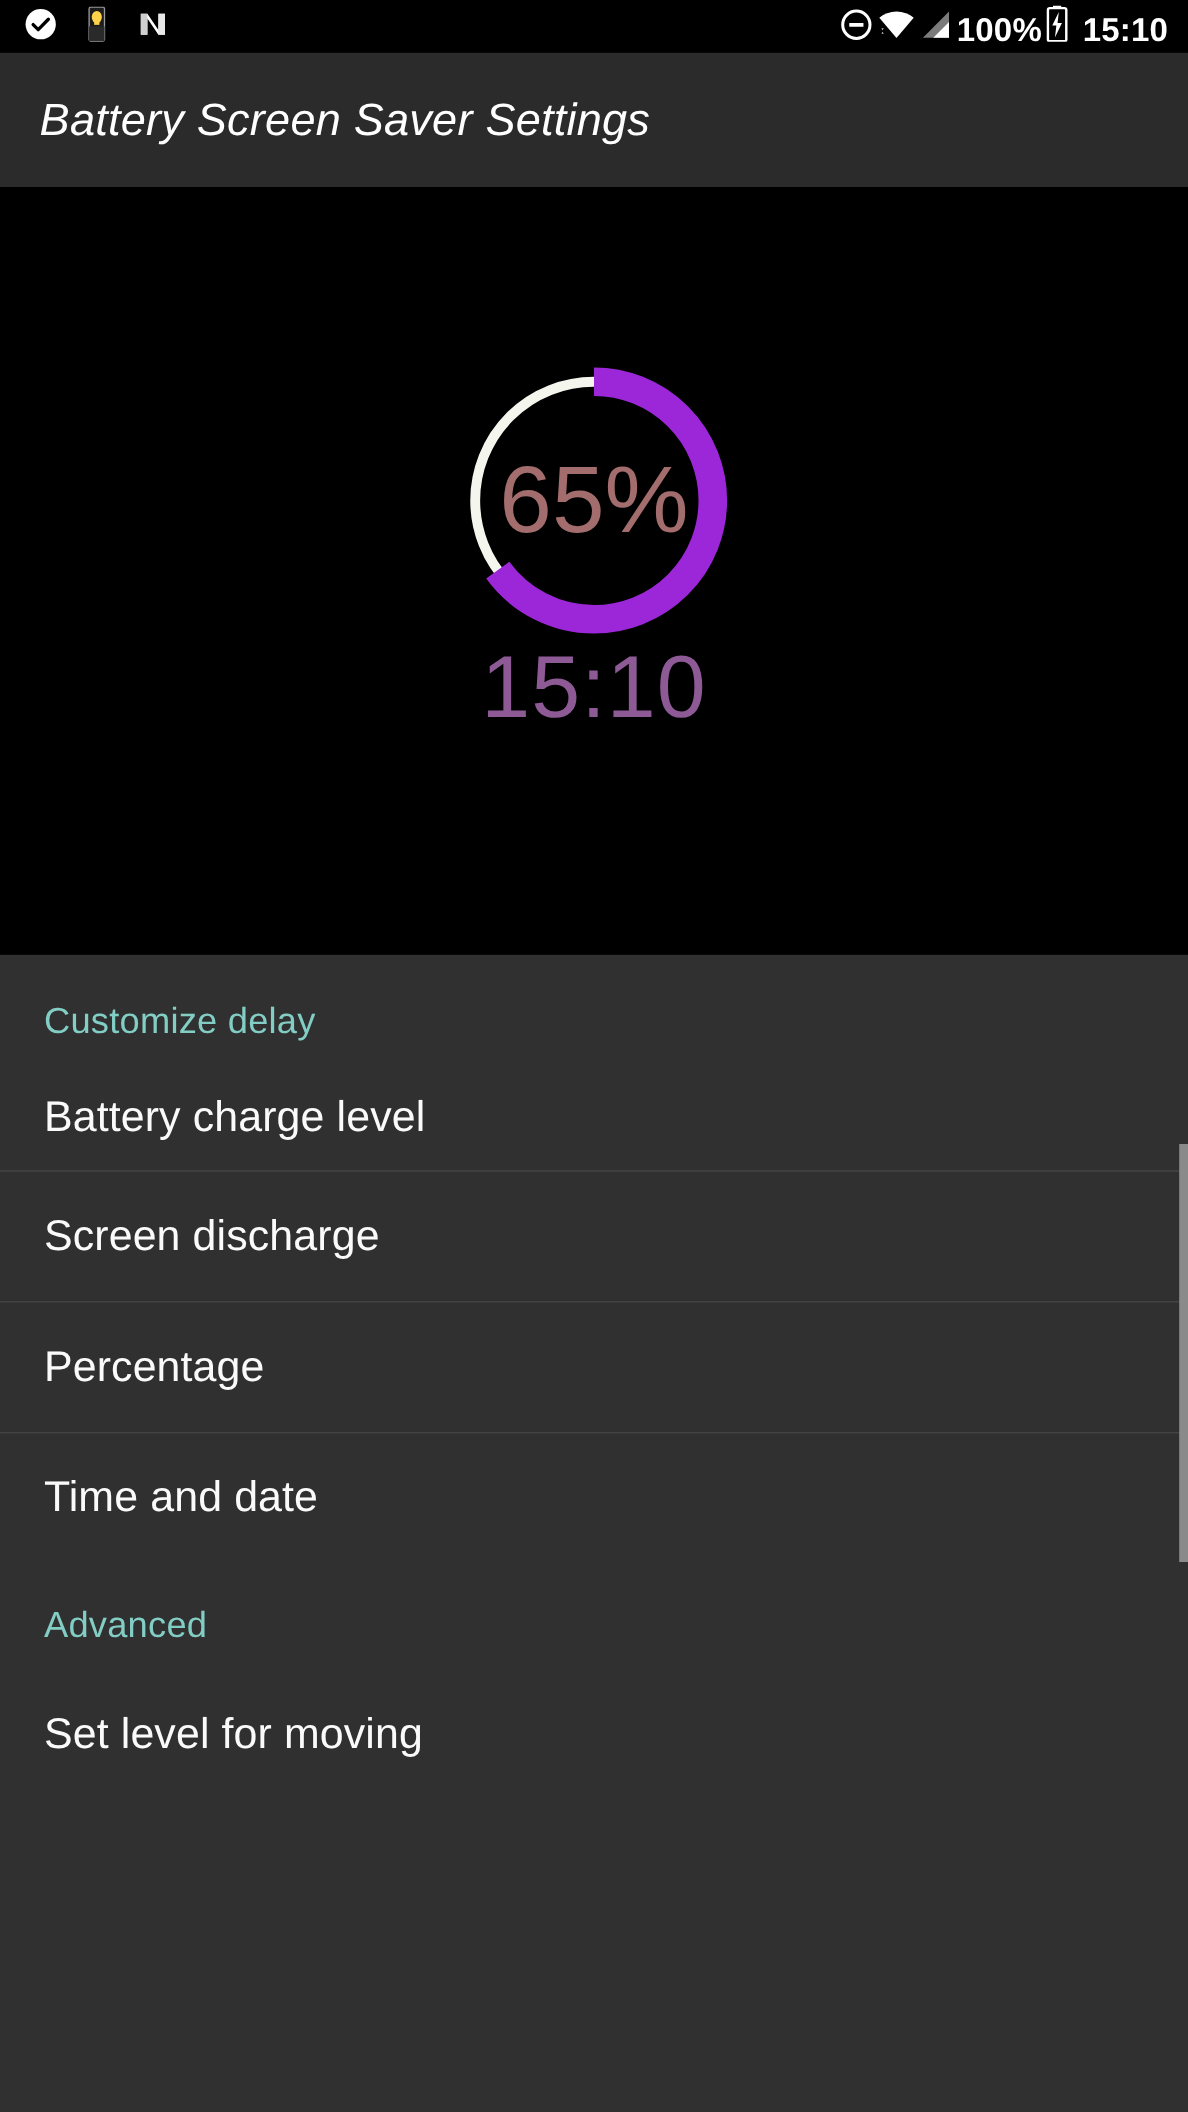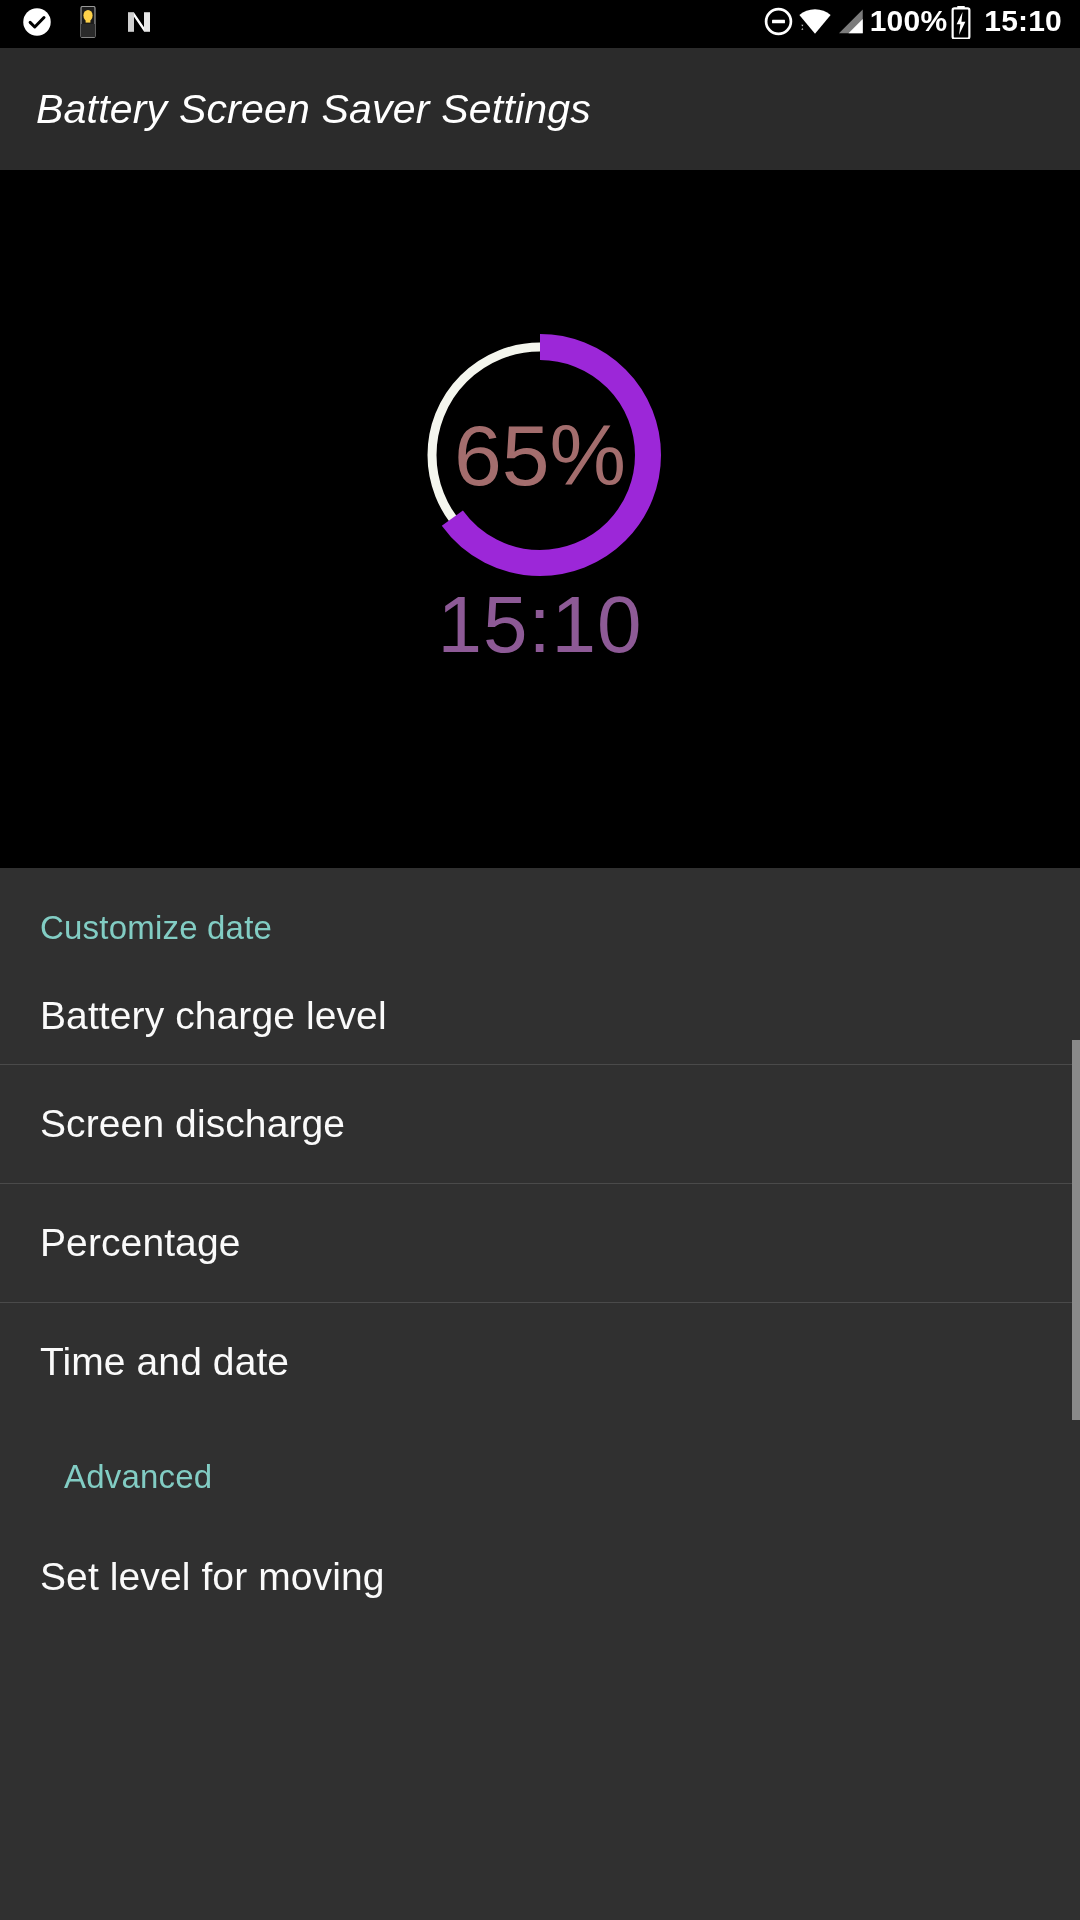--- a/index.html
+++ b/index.html
@@ -34,21 +34,21 @@
     padding: 0 18px 0 22px;
   }
   .status-left {
     display: flex;
     align-items: center;
     gap: 26px;
   }
   .status-right {
     margin-left: auto;
     display: flex;
-    align-items: flex-start;
+    align-items: flex-end;
     gap: 4px;
   }
   .sicon { display: block; }
   .status-text {
     color: #ffffff;
     font-size: 30px;
     font-weight: 700;
     letter-spacing: 0.2px;
     line-height: 1;
     white-space: nowrap;
@@ -149,21 +149,20 @@
   }
   #hdr-customize {
     position: absolute;
     left: 0;
     top: 41px;
   }
   #hdr-advanced {
     position: absolute;
     left: 0;
     top: 590px;
-    margin-left: 24px;
   }
   .list-item {
     position: absolute;
     left: 0;
     width: 896px;
     box-sizing: border-box;
     display: flex;
     align-items: center;
   }
   .list-item .item-label {
@@ -288,21 +287,21 @@
         <circle id="ring-progress" cx="130" cy="130" r="108" fill="none" stroke="#9c27d8" stroke-width="26" stroke-linecap="butt" transform="rotate(-90 130 130)" stroke-dasharray="678.58" stroke-dashoffset="237.50"></circle>
       </svg>
       <div id="pct-label">65%</div>
     </div>
 
     <div id="preview-clock">15:10</div>
   </div>
 
   <div id="settings-list">
 
-    <div class="section-header" id="hdr-customize">Customize date</div>
+    <div class="section-header" id="hdr-customize">Customize delay</div>
 
     <div class="list-item" style="top:100px; height:96px;">
       <span class="item-label">Battery charge level</span>
     </div>
     <div class="divider" style="top:196px;"></div>
 
     <div class="list-item" style="top:197px; height:118px;">
       <span class="item-label">Screen discharge</span>
     </div>
     <div class="divider" style="top:315px;"></div>

